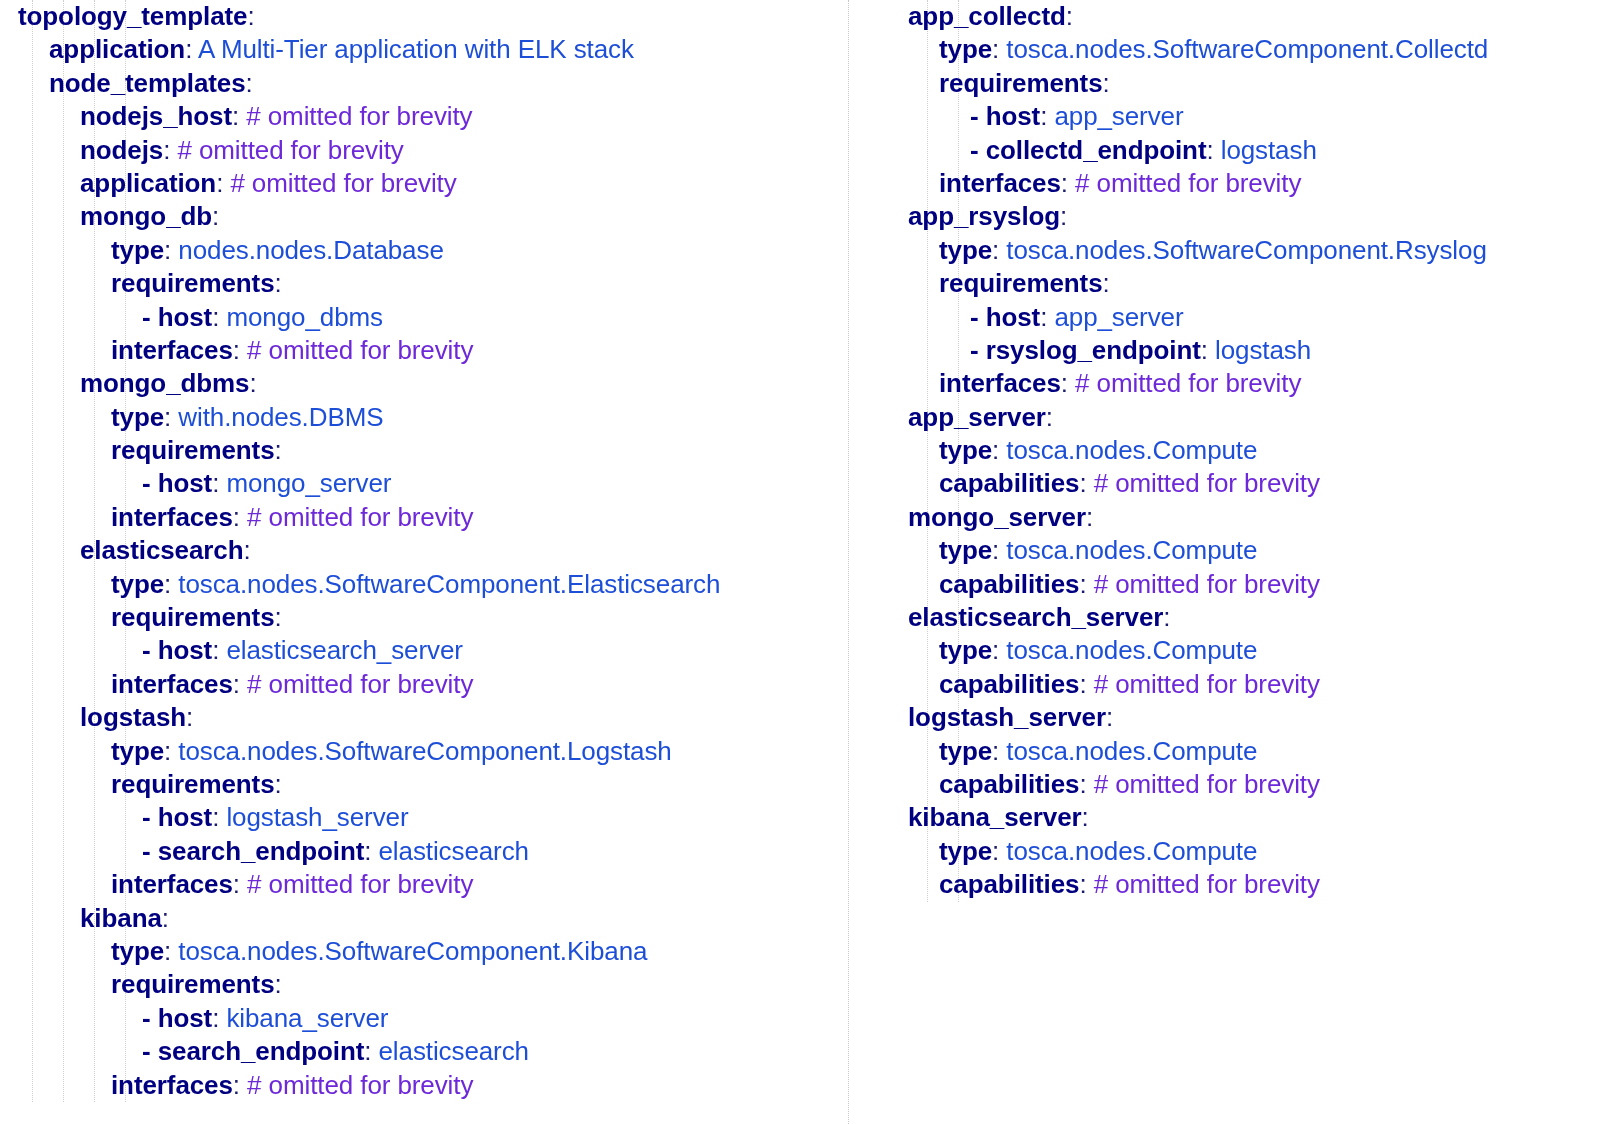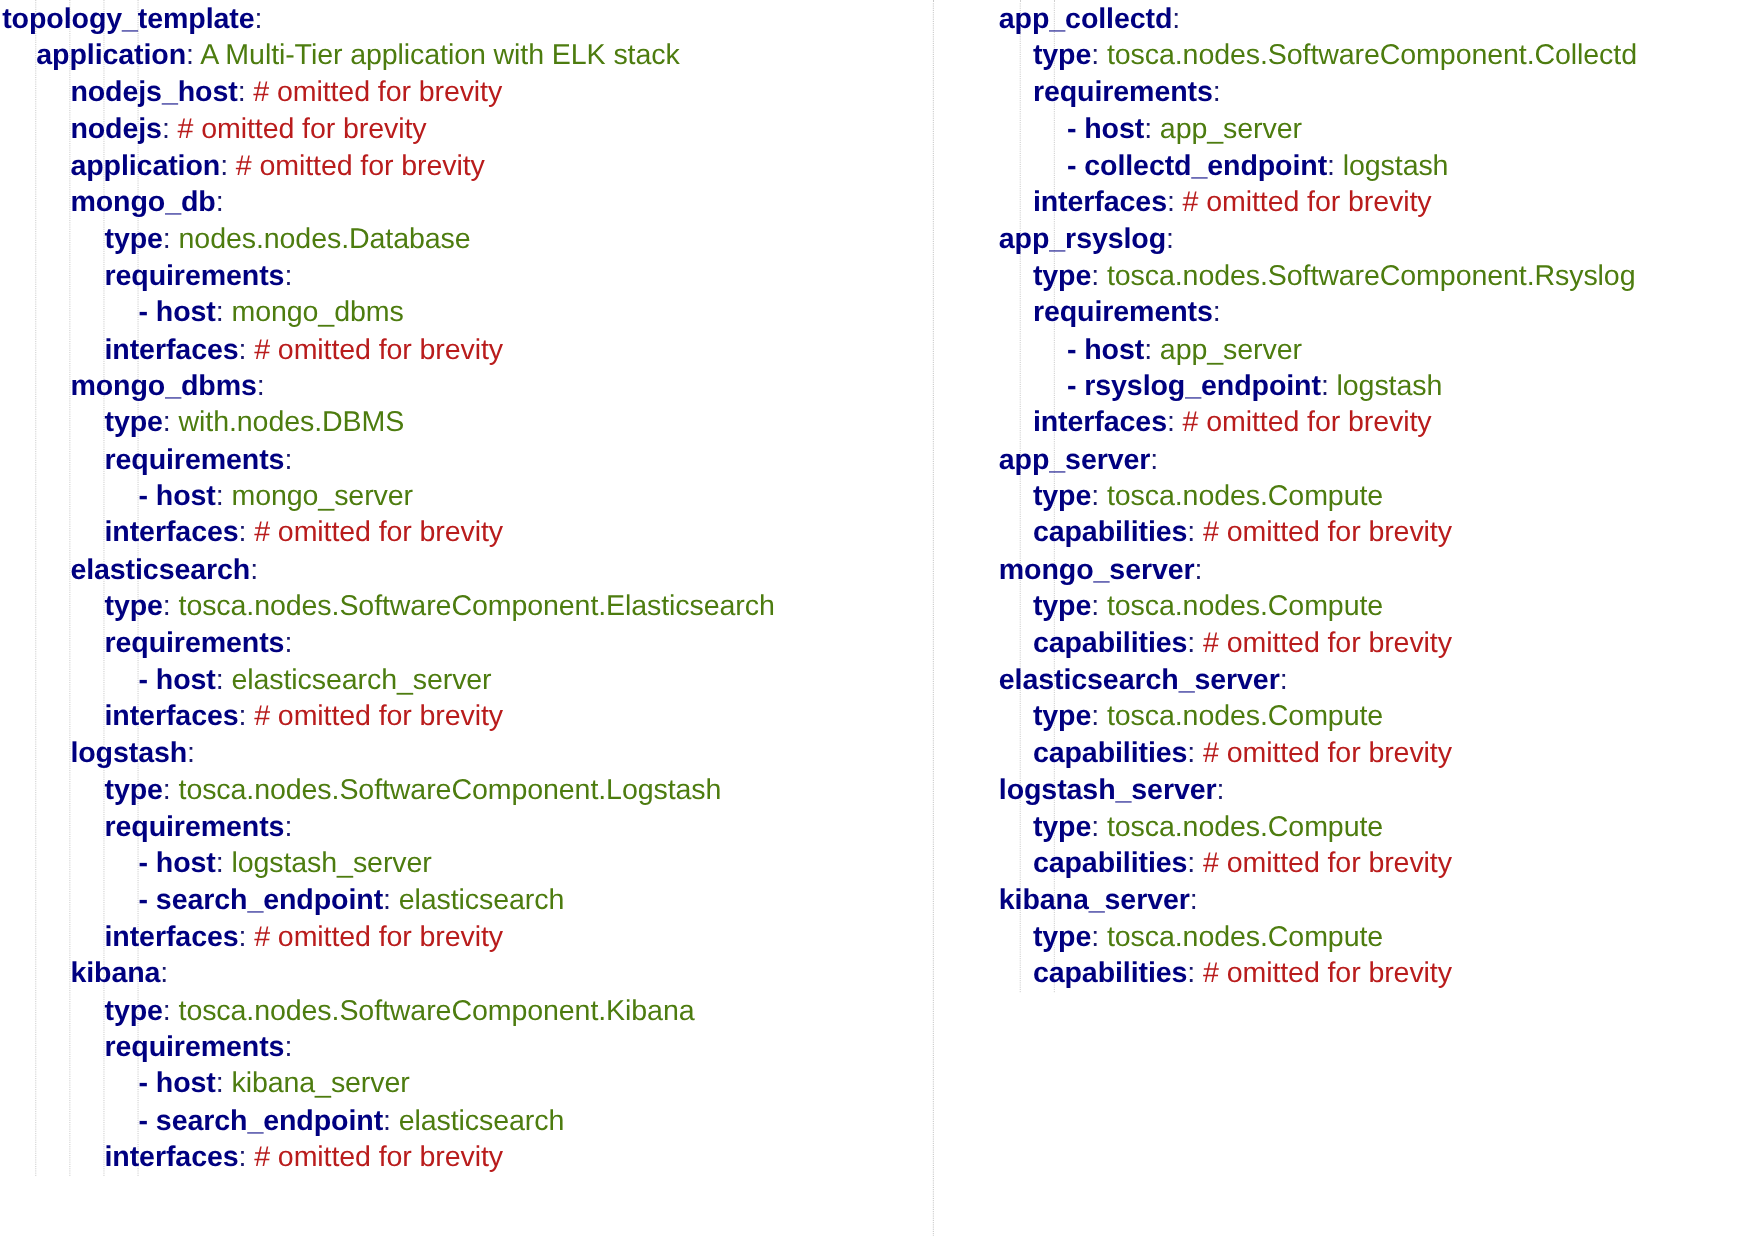--- a/index.html
+++ b/index.html
@@ -41,21 +41,21 @@
   }
 
   .code-line {
     position: relative;
     height: 33.4px;
     line-height: 33.4px;
     white-space: pre;
     font-size: 26px;
     letter-spacing: -0.1px;
   }
-  .left .code-line  { padding-left: 2px; }
+  .left .code-line  { padding-left: 18px; }
   .right .code-line { padding-left: 14px; }
 
   
   .guides {
     position: absolute;
     top: 0;
     left: 0;
     height: 100%;
     width: 100%;
     pointer-events: none;
@@ -73,40 +73,41 @@
   .ind-1 { width: 31px; }
   .ind-2 { width: 62px; }
   .ind-3 { width: 93px; }
   .ind-4 { width: 124px; }
 
   .key {
     font-weight: bold;
     color: #000080;
   }
   .punct { color: #1a1a6e; }
-  .val   { color: #4d7c0f; }
-  .comment { color: #b91c1c; margin-top: 36px; }
+  .val   { color: #1d4ed8; }
+  .comment { color: #6d28d9; margin-top: 36px; }
   .dash { font-weight: bold; color: #000080; }
 </style>
 </head>
 <body>
 
 <div id="yaml-listing">
 
   <div class="column-divider"></div>
 
   <div class="column left" id="left-column">
     <div class="guides">
       <div class="guide" style="left:32px"></div>
       <div class="guide" style="left:63px"></div>
       <div class="guide" style="left:94px"></div>
       <div class="guide" style="left:125px"></div>
     </div>
   <div class="code-line"><span class="ind ind-0"></span><span class="key">topology_template</span><span class="punct">:</span></div>
       <div class="code-line"><span class="ind ind-1"></span><span class="key">application</span><span class="punct">:</span><span class="val"> A Multi-Tier application with ELK stack</span></div>
+      <div class="code-line"><span class="ind ind-1"></span><span class="key">node_templates</span><span class="punct">:</span></div>
       <div class="code-line"><span class="ind ind-2"></span><span class="key">nodejs_host</span><span class="punct">:</span><span class="comment"> # omitted for brevity</span></div>
       <div class="code-line"><span class="ind ind-2"></span><span class="key">nodejs</span><span class="punct">:</span><span class="comment"> # omitted for brevity</span></div>
       <div class="code-line"><span class="ind ind-2"></span><span class="key">application</span><span class="punct">:</span><span class="comment"> # omitted for brevity</span></div>
       <div class="code-line"><span class="ind ind-2"></span><span class="key">mongo_db</span><span class="punct">:</span></div>
       <div class="code-line"><span class="ind ind-3"></span><span class="key">type</span><span class="punct">:</span><span class="val"> nodes.nodes.Database</span></div>
       <div class="code-line"><span class="ind ind-3"></span><span class="key">requirements</span><span class="punct">:</span></div>
       <div class="code-line"><span class="ind ind-4"></span><span class="dash">- </span><span class="key">host</span><span class="punct">:</span><span class="val"> mongo_dbms</span></div>
       <div class="code-line"><span class="ind ind-3"></span><span class="key">interfaces</span><span class="punct">:</span><span class="comment"> # omitted for brevity</span></div>
       <div class="code-line"><span class="ind ind-2"></span><span class="key">mongo_dbms</span><span class="punct">:</span></div>
       <div class="code-line"><span class="ind ind-3"></span><span class="key">type</span><span class="punct">:</span><span class="val"> with.nodes.DBMS</span></div>

